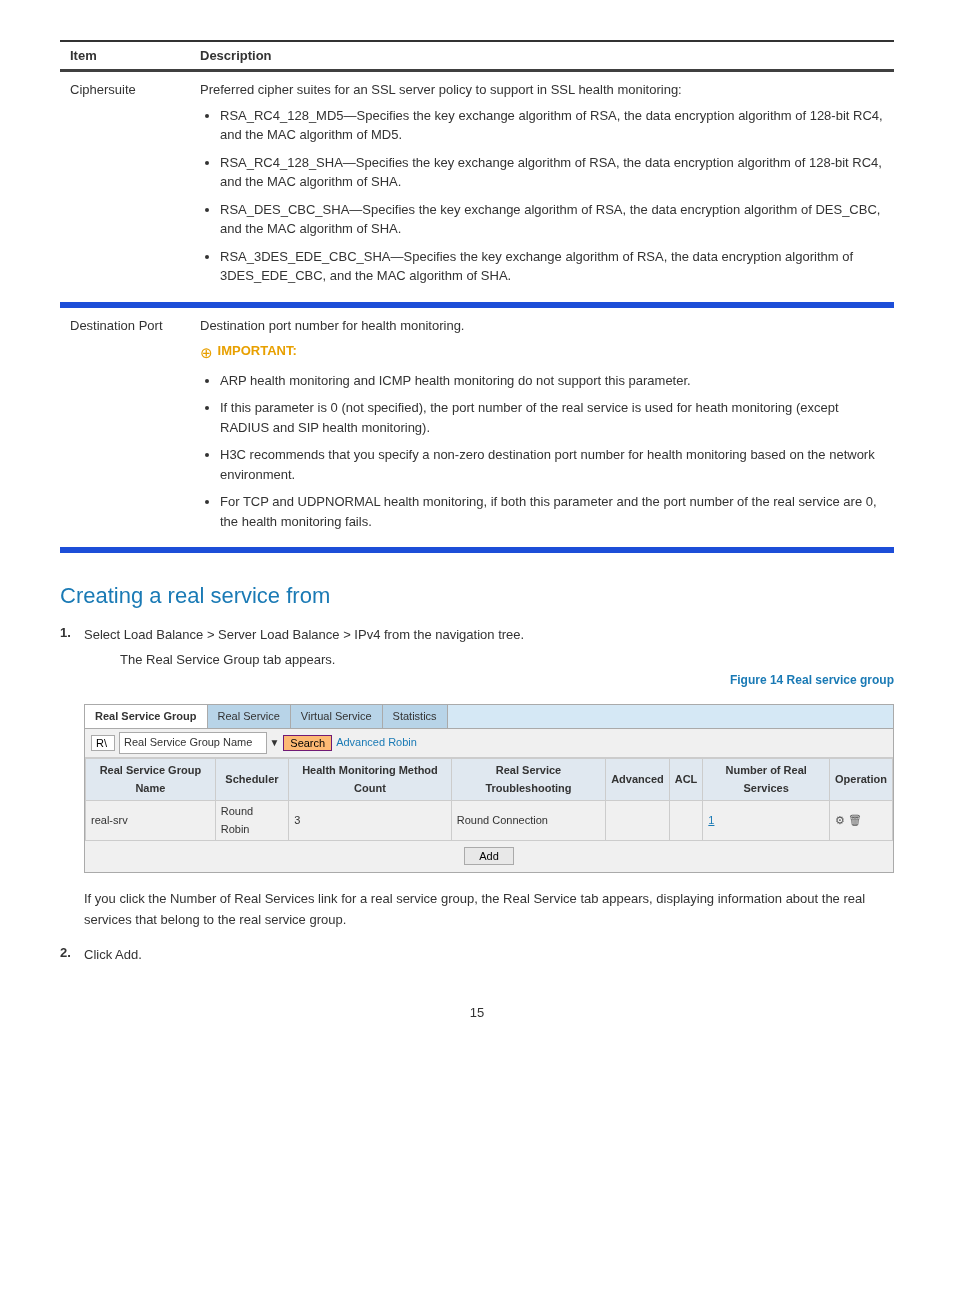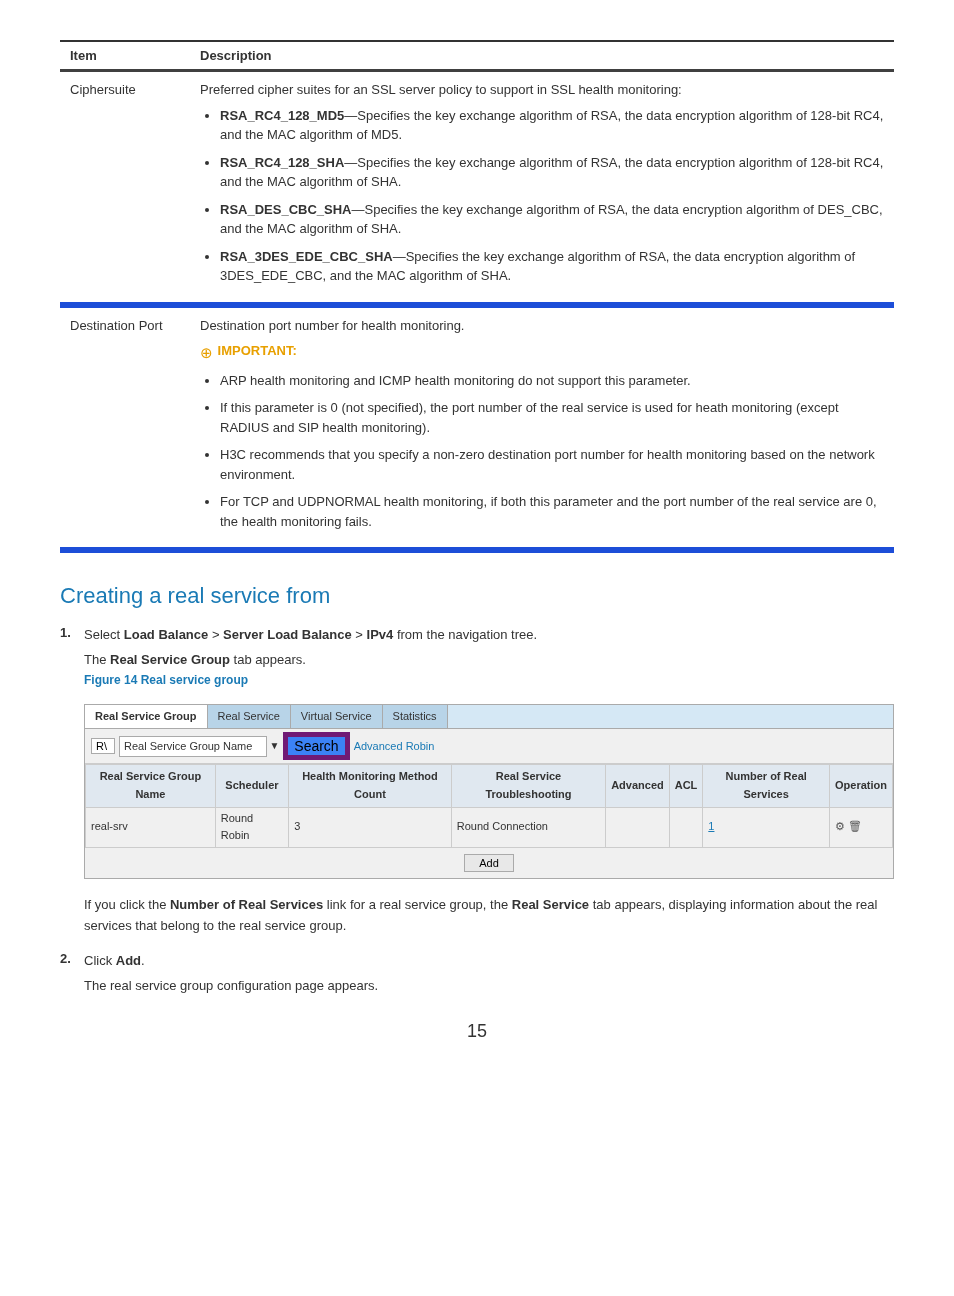--- a/index.html
+++ b/index.html
@@ -34,21 +34,21 @@
       vertical-align: top;
       border-bottom: 6px solid #1d4ed8;
       font-size: 13px;
       line-height: 1.5;
     }
     .main-table td:first-child {
       white-space: nowrap;
       width: 130px;
     }
 
-    .bold { font-weight: bold; }
+    .bold { font-weight: normal; }
     .bullet-list {
       list-style: disc;
       margin-left: 20px;
       margin-top: 6px;
     }
     .bullet-list li {
       margin-bottom: 8px;
       line-height: 1.5;
     }
 
@@ -90,20 +90,21 @@
       font-weight: bold;
       font-size: 13px;
     }
 
     
     .figure-label {
       color: #1a7ab5;
       font-size: 12px;
       font-weight: bold;
       margin-bottom: 6px;
+      text-align: right;
     }
 
     
     .figure-container {
       border: 1px solid #aaa;
       padding: 0;
       margin: 8px 0 16px 0;
       display: inline-block;
       width: 100%;
       background: #f0f0f0;
@@ -143,23 +144,23 @@
     }
     .fig-dropdown {
       border: 1px solid #aaa;
       background: #fff;
       font-size: 11px;
       padding: 1px 14px 1px 4px;
       position: relative;
       display: inline-block;
     }
     .fig-btn {
-      border: 5px solid #701a75;
-      background: #3b82f6;
-      font-size: 14px;
+      border: 1px solid #701a75;
+      background: #fdba74;
+      font-size: 11px;
       padding: 1px 6px;
       cursor: pointer;
     }
     .fig-link {
       color: #1a7ab5;
       font-size: 11px;
       text-decoration: none;
     }
     .fig-data-table {
       width: 100%;
@@ -192,22 +193,22 @@
       cursor: pointer;
     }
     .fig-icon {
       font-size: 11px;
       color: #555;
     }
 
     
     .page-number {
       text-align: center;
-      margin-top: 24px;
-      font-size: 18px;
+      margin-top: 40px;
+      font-size: 13px;
       color: #333;
     }
   </style>
 </head>
 <body>
 
 <table class="main-table">
   <thead>
     <tr>
       <th>Item</th>
@@ -256,21 +257,21 @@
     </tr>
   </tbody>
 </table>
 
 <h2 class="section-title">Creating a real service from</h2>
 
 <div class="step-row">
   <div class="step-num-col">1.</div>
   <div class="step-body">
     <span>Select </span><span class="bold">Load Balance</span><span> &gt; </span><span class="bold">Server Load Balance</span><span> &gt; </span><span class="bold">IPv4</span><span> from the navigation tree.</span>
-    <div style="margin-top:4px;">
+    <div style="margin-top:4px;margin-left:36px;">
       <span>The </span><span class="bold">Real Service Group</span><span> tab appears.</span>
     </div>
 
     
     <div class="figure-label">Figure 14 Real service group</div>
     <div class="figure-container">
       
       <div class="fig-tabs">
         <div class="fig-tab active">Real Service Group</div>
         <div class="fig-tab">Real Service</div>
@@ -325,17 +326,16 @@
     <p>
       <span>If you click the </span><span class="bold">Number of Real Services</span><span> link for a real service group, the </span><span class="bold">Real Service</span><span> tab appears, displaying information about the real services that belong to the real service group.</span>
     </p>
   </div>
 </div>
 
 <div class="step-row">
   <div class="step-num-col">2.</div>
   <div class="step-body">
     <span>Click </span><span class="bold">Add</span><span>.</span>
-    <div style="margin-top:4px;">The real service group configuration page appears.</div>
   </div>
 </div>
 
 <div class="page-number">15</div>
 
 </body></html>

